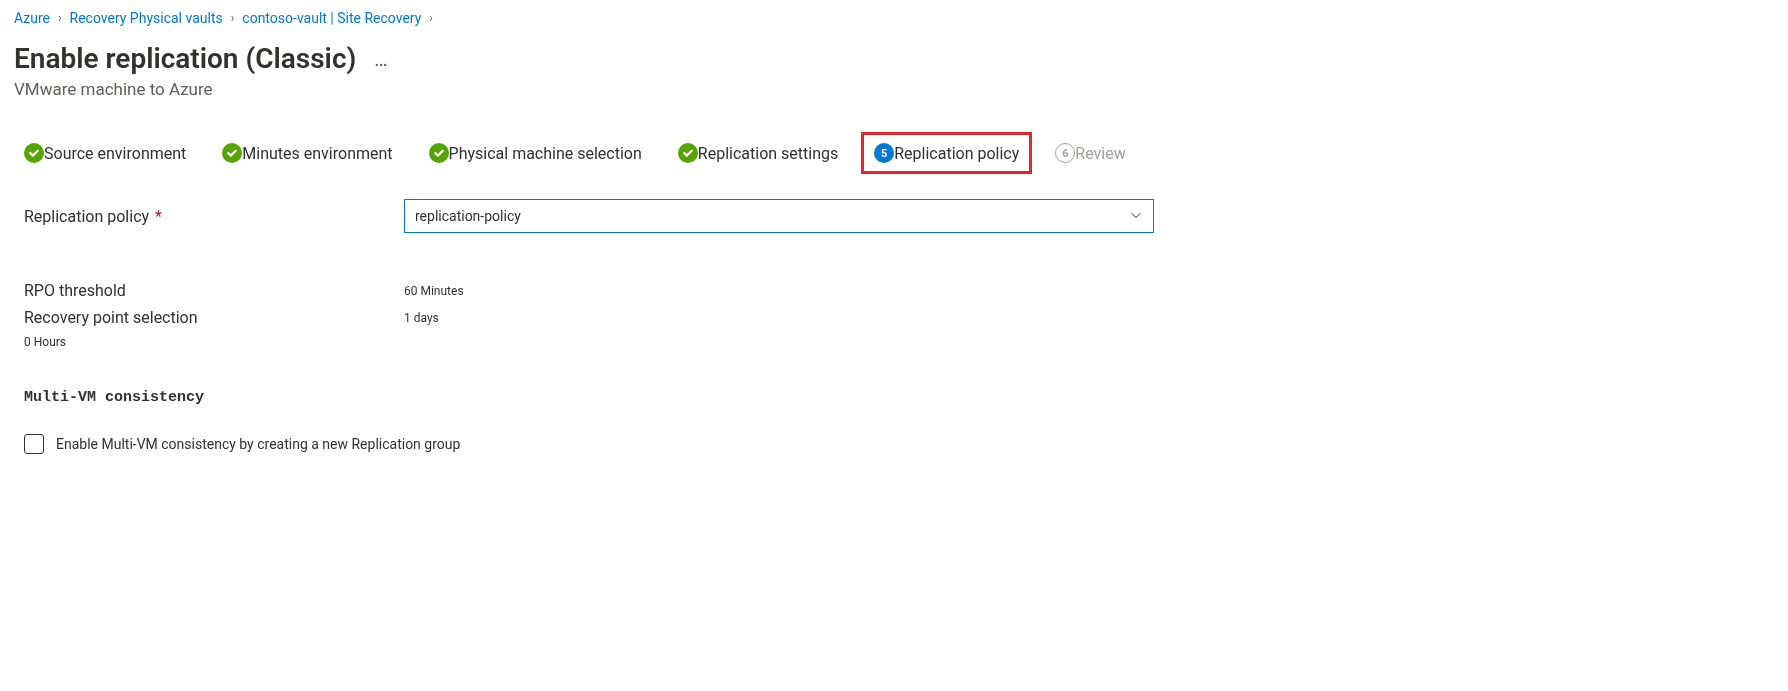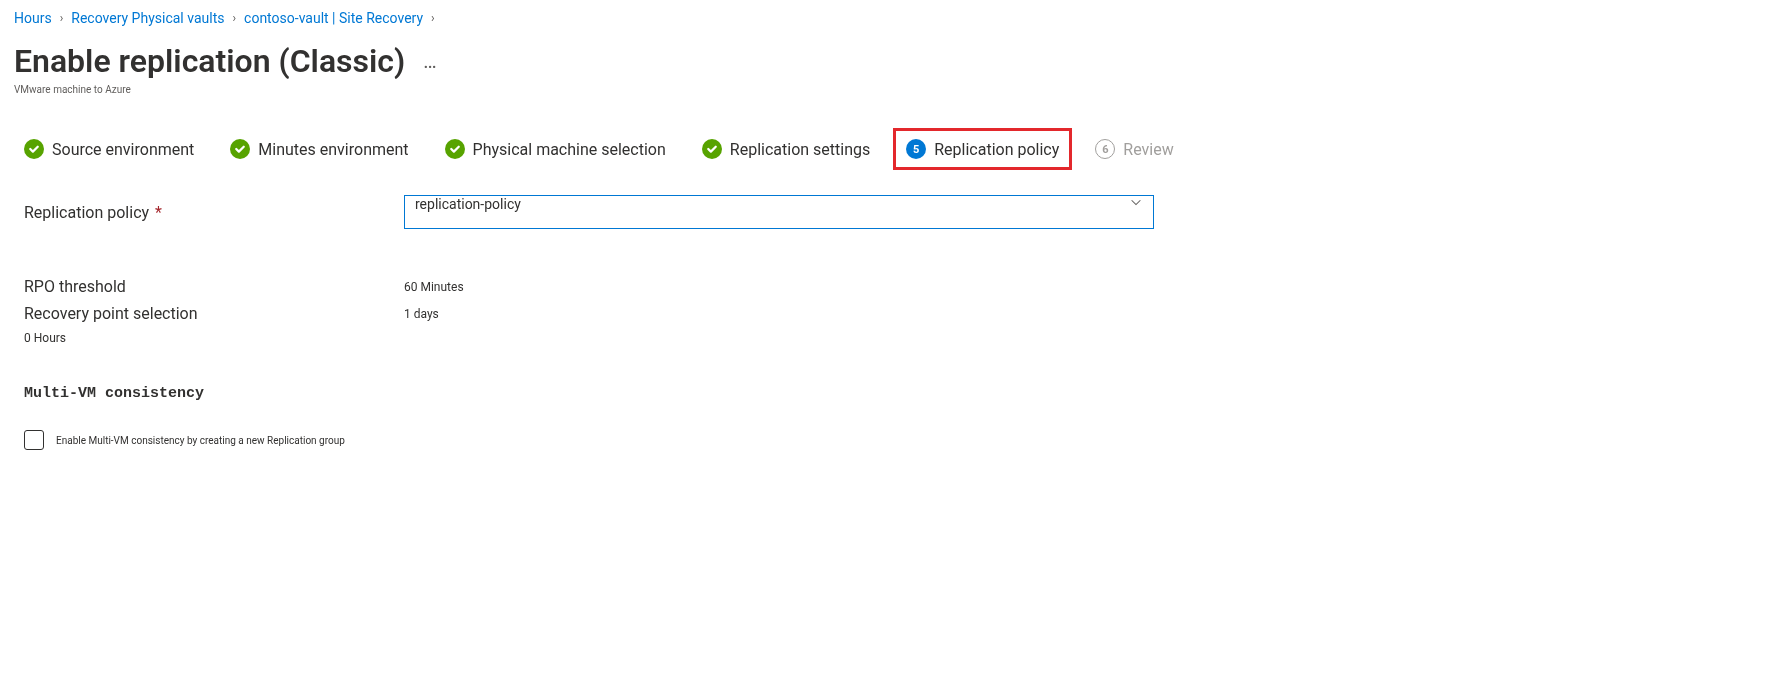--- a/index.html
+++ b/index.html
@@ -30,50 +30,49 @@
     }
 
     
     .page-header {
       display: flex;
       align-items: center;
       gap: 18px;
       margin-bottom: 4px;
     }
     .page-title {
-      font-size: 32px;
+      font-size: 28px;
       font-weight: 600;
       color: #323130;
     }
     .ellipsis-btn {
       font-size: 20px;
       color: #605e5c;
       cursor: pointer;
       letter-spacing: 2px;
       line-height: 1;
     }
     .page-subtitle {
-      font-size: 10px;
+      font-size: 17px;
       color: #605e5c;
       margin-bottom: 44px;
     }
 
     
     .steps {
       display: flex;
       align-items: center;
       gap: 36px;
       margin-bottom: 36px;
       flex-wrap: nowrap;
       padding-left: 10px;
     }
     .step {
       display: flex;
       align-items: center;
-      gap: 8px;
       font-size: 16px;
       color: #323130;
       cursor: pointer;
       white-space: nowrap;
     }
     .step.disabled { color: #a19f9d; cursor: default; }
     .step.highlighted {
       border: 3px solid #e3282c;
       padding: 8px 10px;
       margin: -11px -13px;
@@ -117,21 +116,21 @@
       font-size: 12px;
       color: #323130;
     }
     .form-row.first { margin-bottom: 48px; }
 
     .dropdown {
       width: 750px;
       height: 32px;
       border: 1px solid #0078d4;
       display: flex;
-      align-items: flex-end;
+      align-items: center;
       justify-content: space-between;
       padding: 16px 10px;
       cursor: pointer;
       background: #fff;
     }
     .dropdown .dd-text { font-size: 14px; color: #323130; }
     .dropdown .chev { color: #605e5c; }
     .dropdown .chev svg { width: 14px; height: 14px; }
 
     .section-heading {
@@ -141,37 +140,37 @@
       margin-bottom: 28px;
       padding-left: 10px;
       font-family: Liberation Mono, monospace;
     }
 
     .checkbox-row {
       display: flex;
       align-items: center;
       gap: 12px;
       padding-left: 10px;
-      font-size: 10px;
+      font-size: 14px;
     }
     .checkbox {
       width: 20px;
       height: 20px;
       border: 1px solid #323130;
       border-radius: 3px;
       cursor: pointer;
       background: #fff;
       flex-shrink: 0;
     }
   </style>
 </head>
 <body>
 
 <nav class="breadcrumb">
-  <a>Hours</a>
+  <a>Azure</a>
   <span class="sep">›</span>
   <a>Recovery Physical vaults</a>
   <span class="sep">›</span>
   <a>contoso-vault | Site Recovery</a>
   <span class="sep">›</span>
 </nav>
 
 <div class="page-header">
   <h1 class="page-title">Enable replication (Classic)</h1>
   <span class="ellipsis-btn">…</span>

